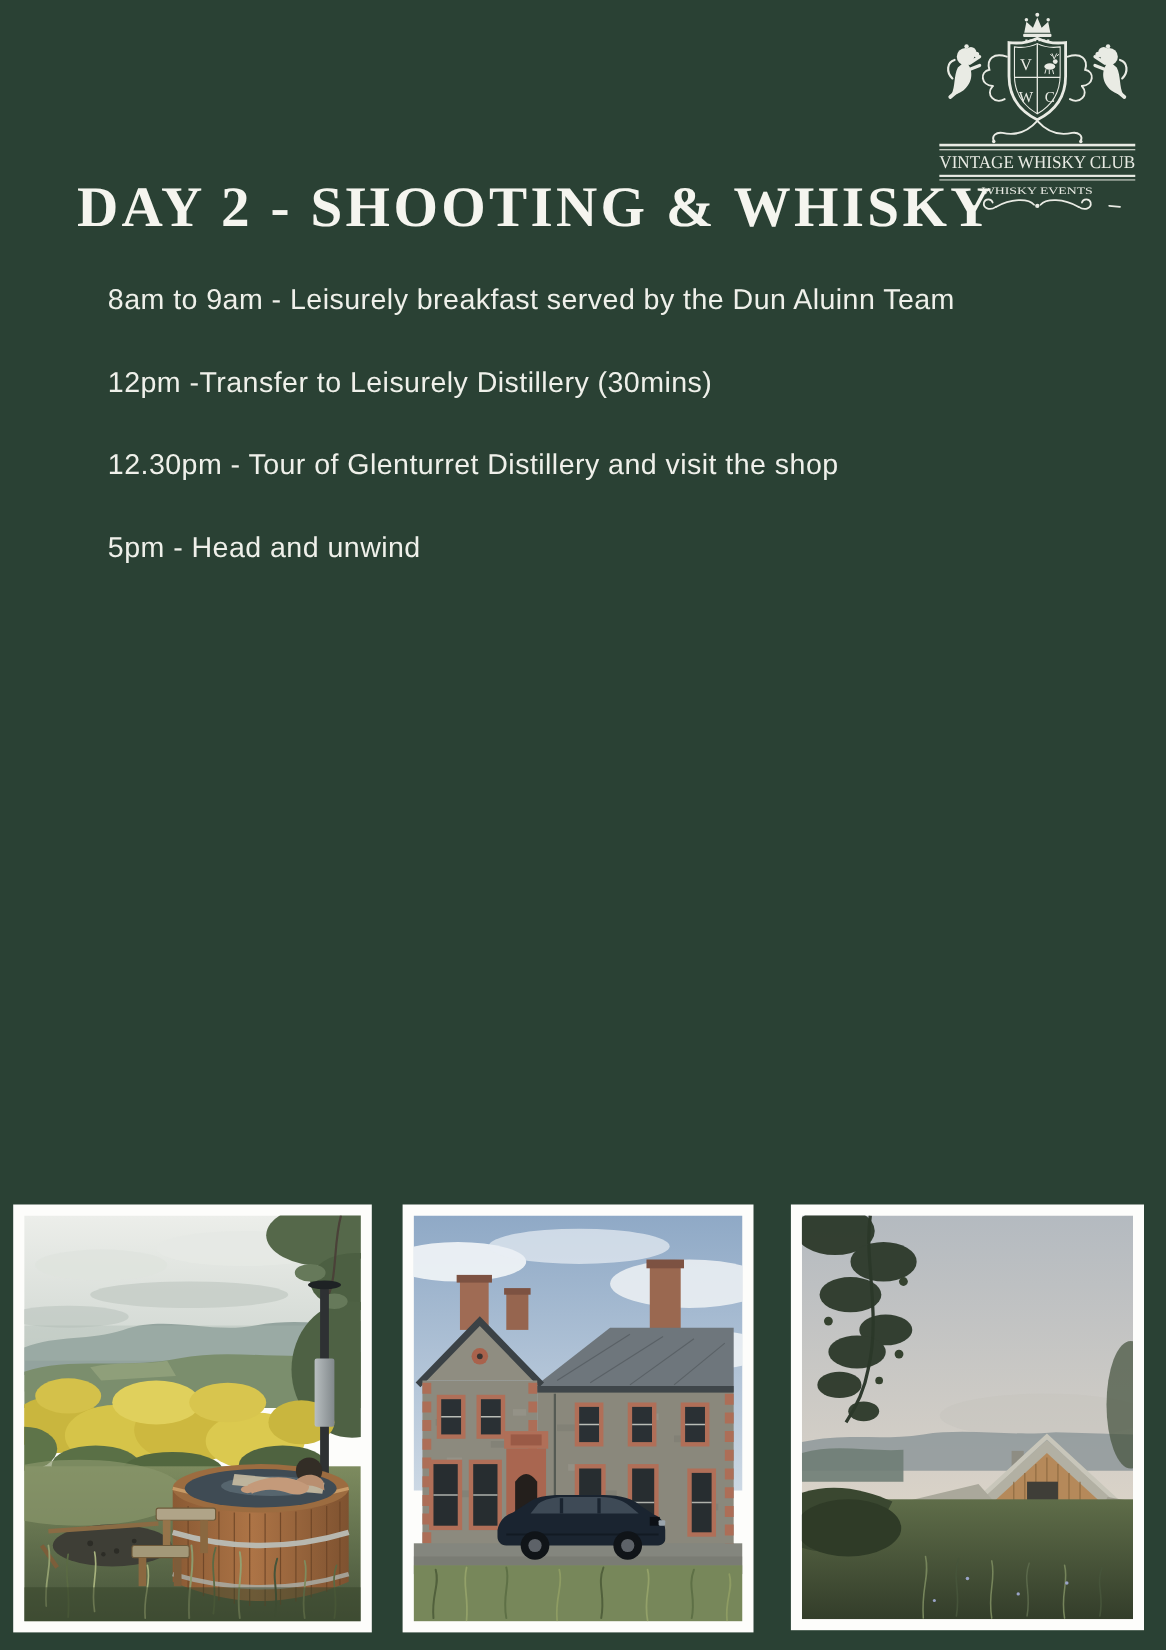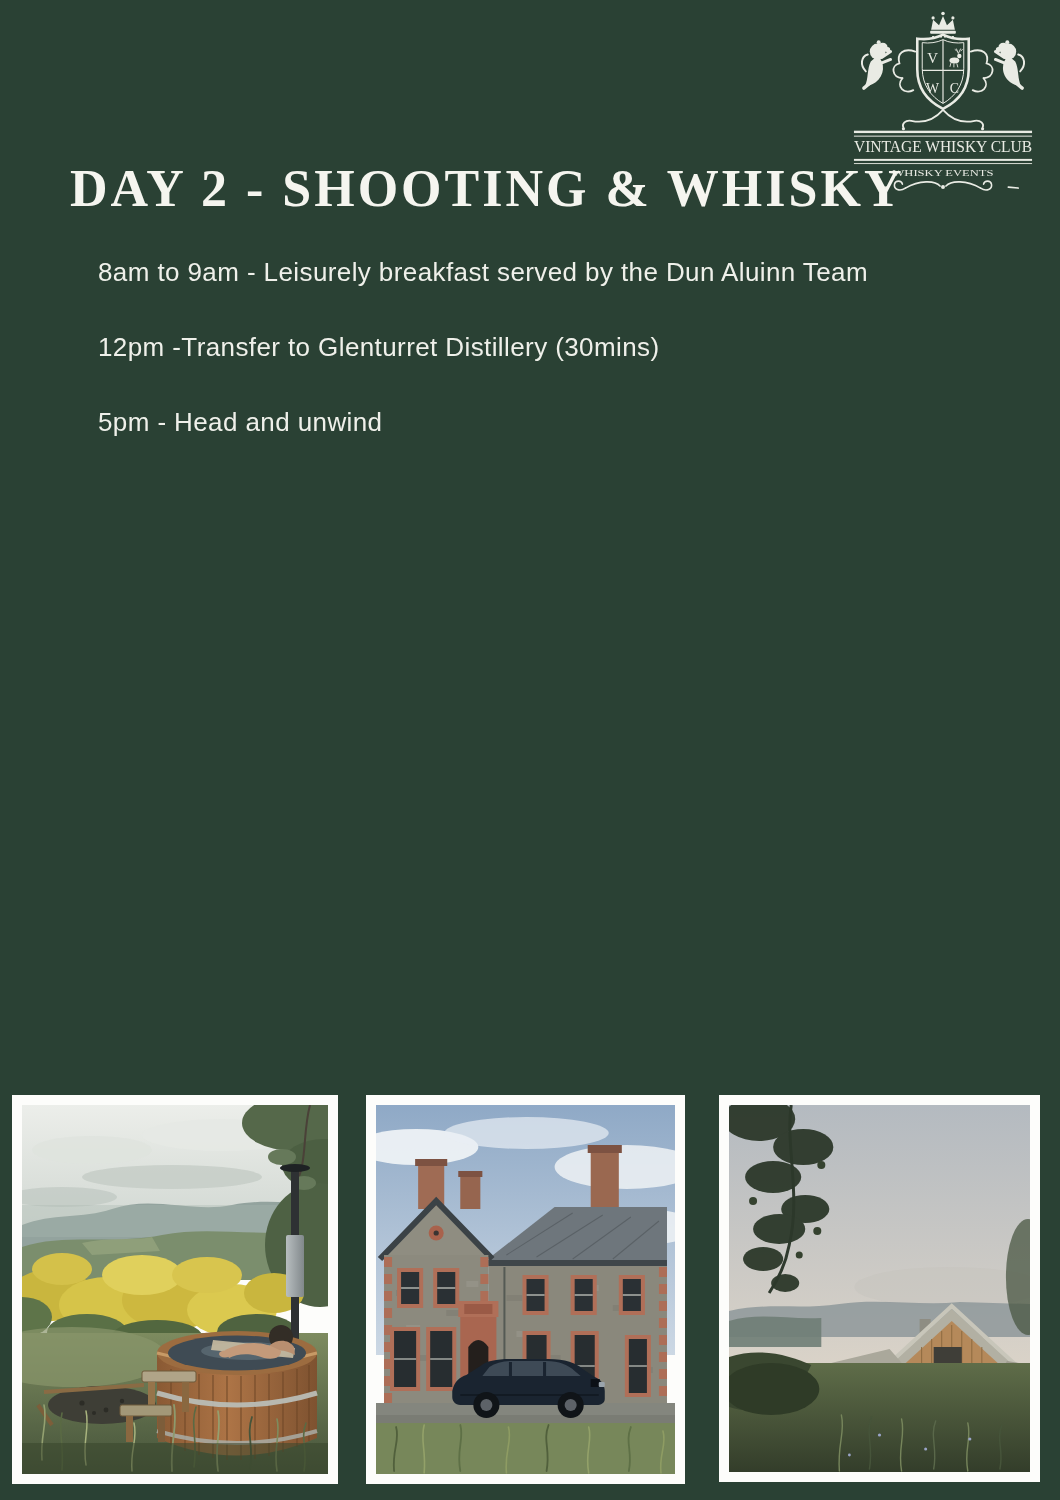--- a/index.html
+++ b/index.html
@@ -135,21 +135,22 @@
           <path d="M40,181 l-10,1 m132,-1 l10,1"></path>
         </g>
       </g>
     </svg>
   </div>
 
   <h1 class="title" style="color: rgb(245, 245, 239);">DAY 2 - SHOOTING &amp; WHISKY</h1>
 
   <div class="schedule" style="color: rgb(239, 240, 234);">
     <p class="item">8am to 9am - Leisurely breakfast served by the Dun Aluinn Team</p>
-    <p class="item">12pm -Transfer to Glenturret Distillery (30mins)</p>
+    <p class="item">12pm -Transfer to Leisurely Distillery (30mins)</p>
+    <p class="item">12.30pm - Tour of Glenturret Distillery and visit the shop</p>
     <p class="item">5pm - Head and unwind</p>
   </div>
 
   <figure class="photo photo1">
     <svg viewBox="0 0 306 369" preserveAspectRatio="none">
       <defs>
         <linearGradient id="s1sky" x1="0" y1="0" x2="0" y2="1">
           <stop offset="0" stop-color="#eceeea"></stop>
             <stop offset="1" stop-color="#c9d1cb"></stop>
         </linearGradient>

